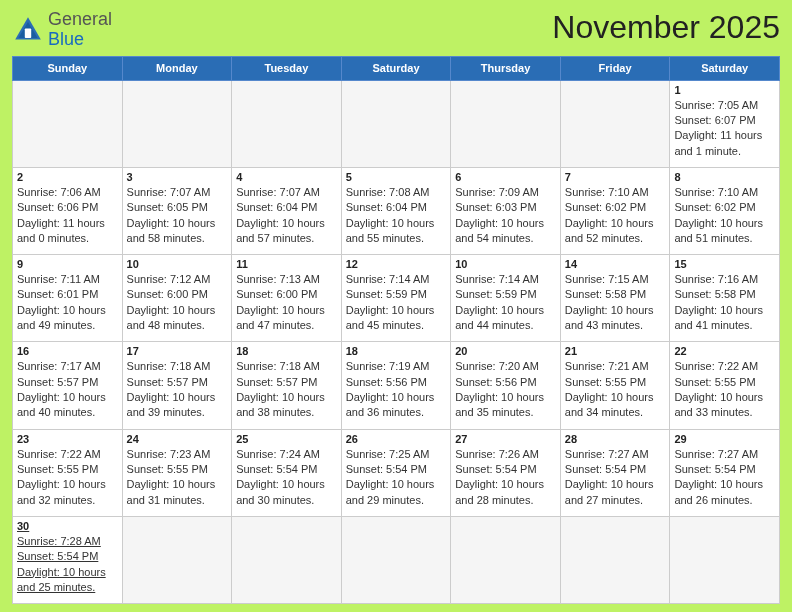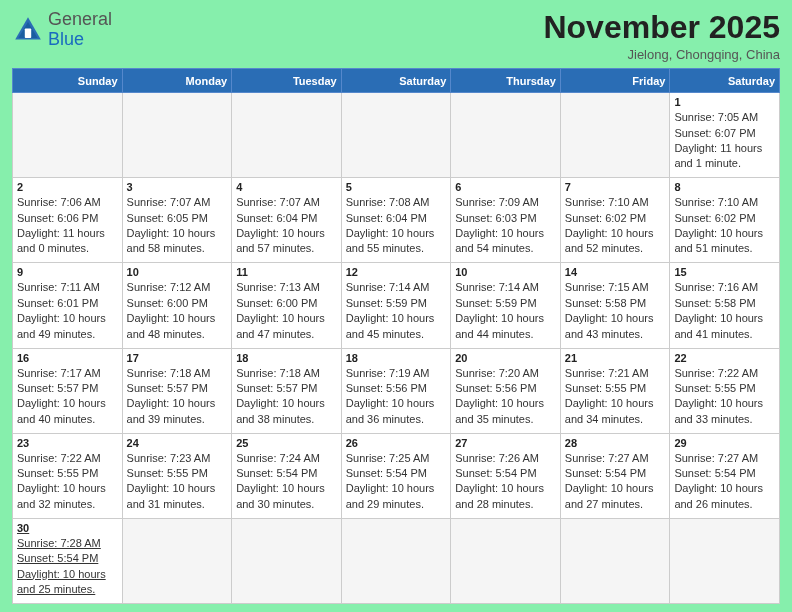--- a/index.html
+++ b/index.html
@@ -6,21 +6,21 @@
     body {
       width: 792px;
       height: 612px;
       background: #f0f0f0;
       font-family: Arial, sans-serif;
       overflow: hidden;
     }
     .page {
       width: 792px;
       height: 612px;
-      background: #86efac;
+      background: #bef264;
       display: flex;
       flex-direction: column;
       padding: 10px 12px 8px 12px;
     }
     .header {
       display: flex;
       justify-content: space-between;
       align-items: flex-start;
       margin-bottom: 6px;
     }
@@ -38,21 +38,21 @@
     .logo-text .blue { color: #1a6bbf; font-weight: normal; }
     .logo-icon {
       width: 32px;
       height: 32px;
     }
     .title-block {
       text-align: right;
     }
     .month-title {
       font-size: 32px;
-      font-weight: bold;
+      font-weight: normal;
       color: #222;
       line-height: 1.1;
     }
     .subtitle {
       font-size: 13px;
       color: #555;
       margin-top: 2px;
     }
     .calendar {
       flex: 1;
@@ -61,21 +61,21 @@
       width: 100%;
       table-layout: fixed;
     }
     .calendar th {
       background: #2a6db5;
       color: #fff;
       font-size: 11px;
       font-weight: bold;
       padding: 4px 4px;
       border: 1px solid #5588cc;
-      text-align: right;
+      text-align: center;
       height: 24px;
     }
     .calendar td {
       border: 1px solid #ccc;
       vertical-align: top;
       padding: 3px 4px;
       background: #fff;
       font-size: 9.5px;
       color: #333;
       height: 78px;
@@ -112,21 +112,20 @@
         <polygon points="20,10 32,30 8,30" fill="#1a5da0"></polygon>
         <rect x="16" y="18" width="8" height="12" fill="#fff" rx="1"></rect>
       </svg>
       <div class="logo-text">
         <span class="general">General</span><br>
         <span class="blue">Blue</span>
       </div>
     </div>
     <div class="title-block">
       <div class="month-title">November 2025</div>
-      <div class="subtitle">Jielong, Chongqing, China</div>
     </div>
   </div>
 
   <table class="calendar">
     <thead>
       <tr>
 
       <th>Sunday</th>
           <th>Monday</th>
           <th>Tuesday</th>

